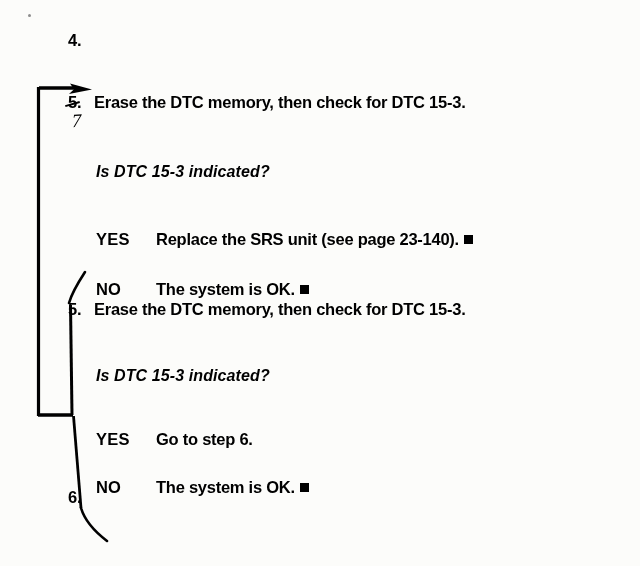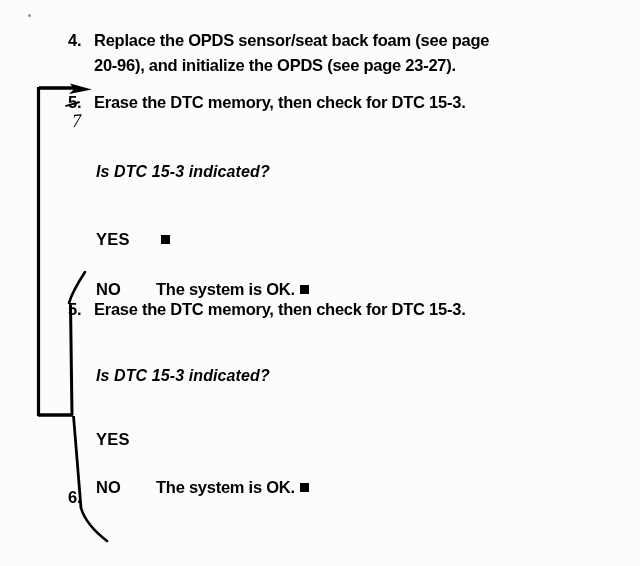--- a/index.html
+++ b/index.html
@@ -164,54 +164,54 @@
 
     <path d="M 73.5 416 L 81 508" stroke="#000" stroke-width="2.8" fill="none"></path>
 
     <path d="M 81 508 Q 86 525 107 541" stroke="#000" stroke-width="2.6" fill="none" stroke-linecap="round"></path>
   </svg>
 
   <div id="content">
 
     <div class="step" style="left:68px; top:28px; width:560px;">
       <div class="step-num">4.</div>
-      <div class="step-body">Replace the OPDS sensor/seat back foam (see page
-20-96), and initialize the OPDS (see page 23-27).</div>
     </div>
 
     <div class="step" style="left:68px; top:90px; width:560px;">
       <div class="step-num corrected">
         <span class="strike-wrap">5.</span>
         <span class="hand-number">7</span>
       </div>
       <div class="step-body">Erase the DTC memory, then check for DTC 15-3.</div>
     </div>
 
     <div class="question" style="left:96px; top:144px;">Is DTC 15-3 indicated?</div>
 
     <div class="branch" style="left:96px; top:196px;">
       <span class="branch-label" style="width:60px; display:inline-block;">YES</span>
+      <span class="branch-text">Replace the SRS unit (see page 23-140).</span>
       <span class="terminator"></span>
     </div>
 
     <div class="branch" style="left:96px; top:246px;">
       <span class="branch-label" style="width:60px; display:inline-block;">NO</span>
       <span class="branch-text">The system is OK.</span>
       <span class="terminator"></span>
     </div>
 
     <div class="step" style="left:68px; top:297px; width:560px;">
       <div class="step-num">5.</div>
       <div class="step-body">Erase the DTC memory, then check for DTC 15-3.</div>
     </div>
 
     <div class="question" style="left:96px; top:348px;">Is DTC 15-3 indicated?</div>
 
     <div class="branch" style="left:96px; top:396px;">
       <span class="branch-label" style="width:60px; display:inline-block;">YES</span>
+      <span class="branch-text">Go to step 6.</span>
     </div>
 
     <div class="branch" style="left:96px; top:444px;">
       <span class="branch-label" style="width:60px; display:inline-block;">NO</span>
       <span class="branch-text">The system is OK.</span>
       <span class="terminator"></span>
     </div>
 
     <div class="step" style="left:68px; top:485px; width:560px;">
       <div class="step-num">6.</div>

